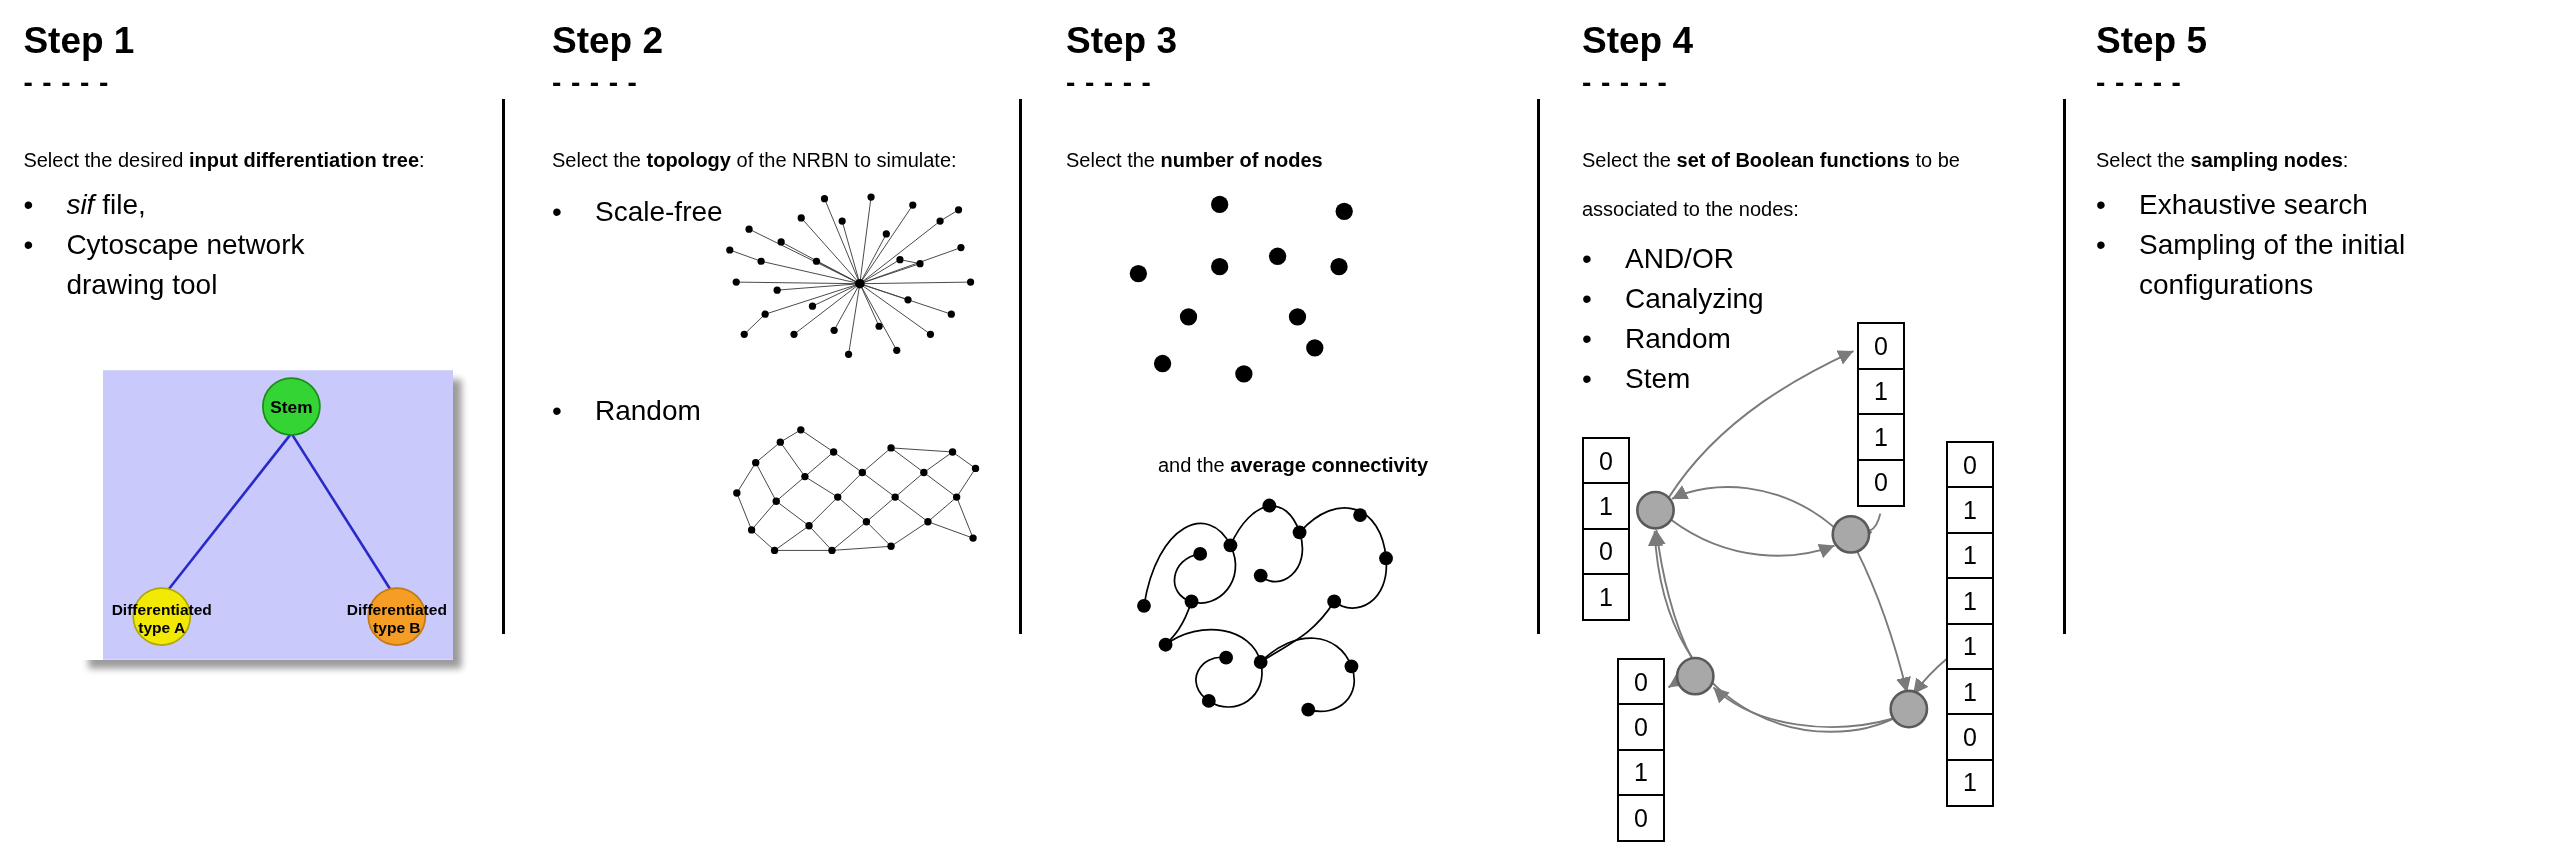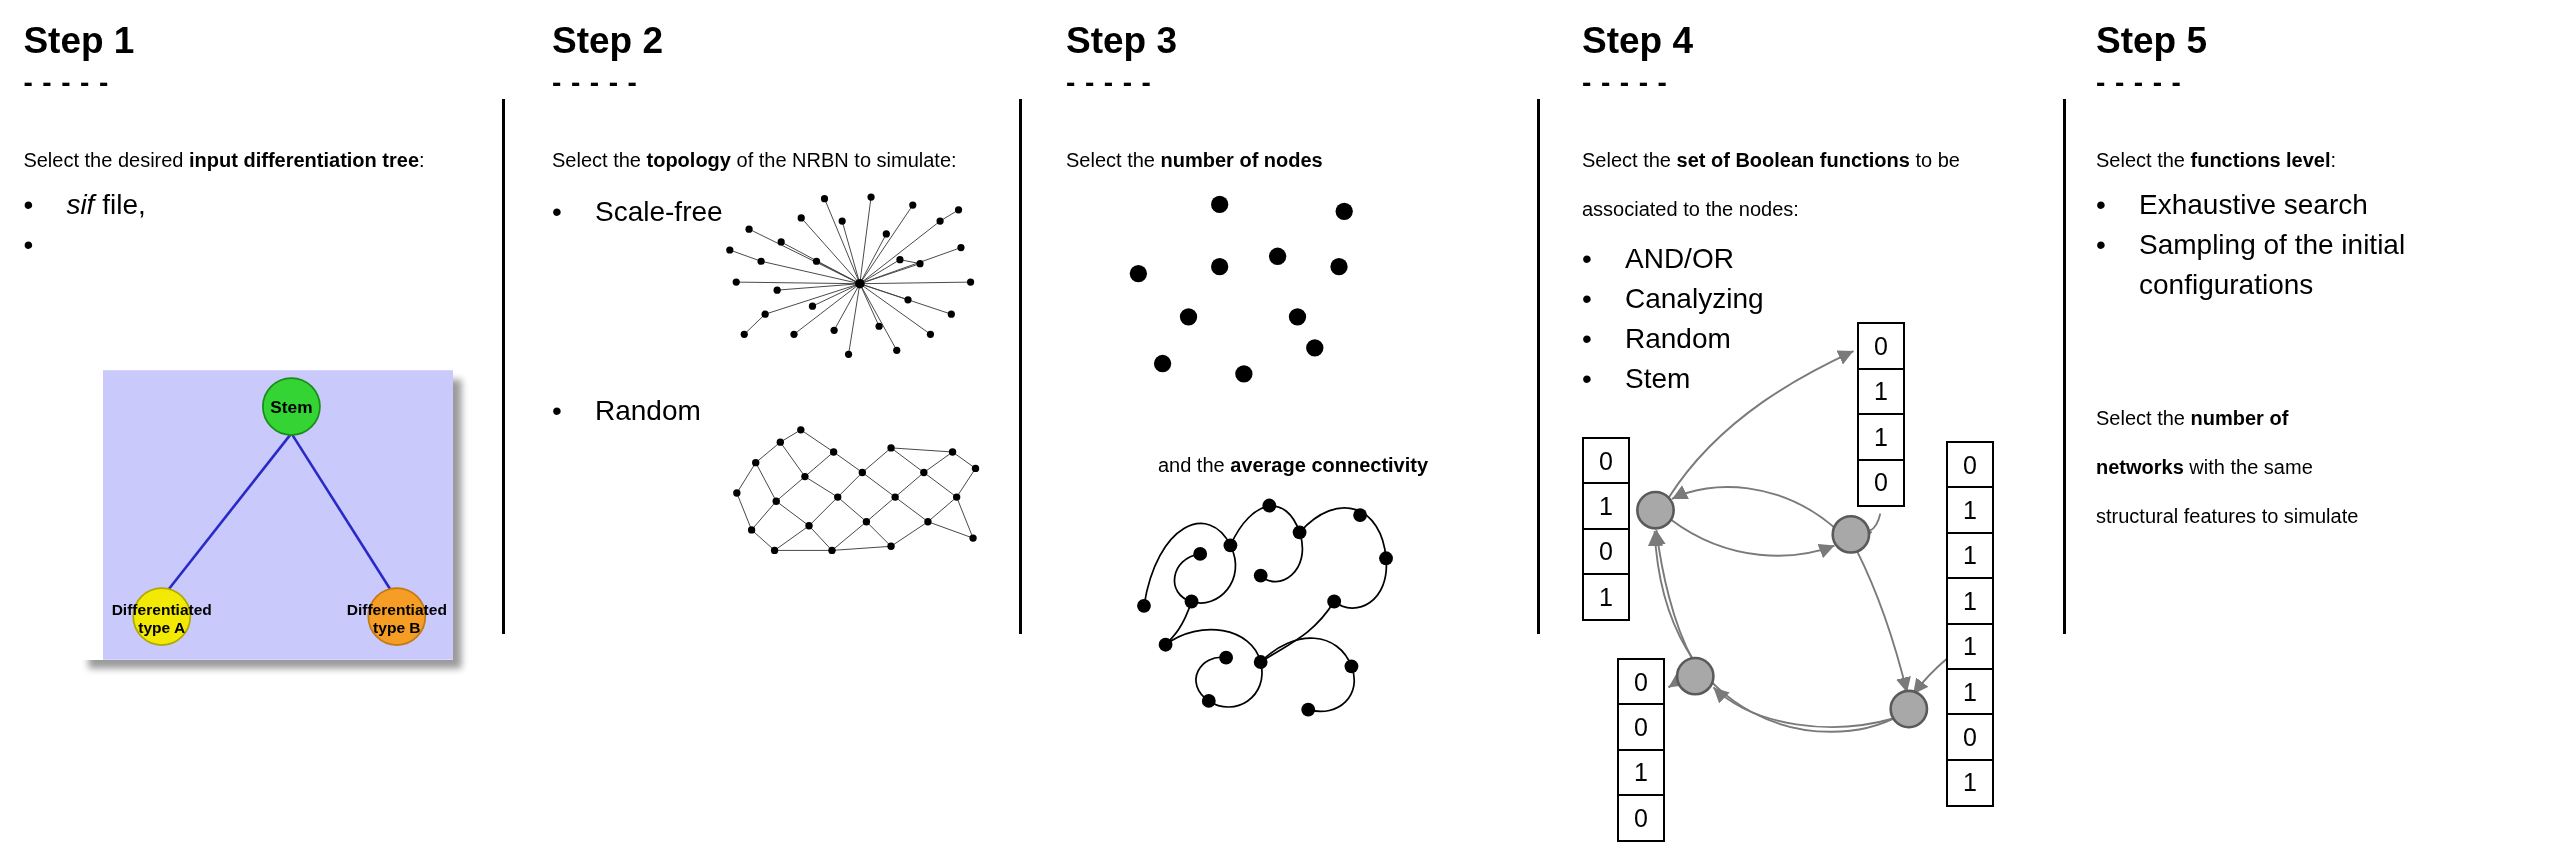--- a/index.html
+++ b/index.html
@@ -64,20 +64,21 @@
 <div class="col" id="col1">
   <h2 class="step-title">Step 1</h2>
   <div class="dashes">- - - - -</div>
   <p class="para"><span>Select the desired </span><b>input differentiation tree</b><span>:</span></p>
   <div class="bullet-row">
     <span class="b">•</span>
     <span class="btext"><i>sif</i><span> file,</span></span>
   </div>
   <div class="bullet-row">
     <span class="b">•</span>
+    <span class="btext">Cytoscape network drawing tool</span>
   </div>
 </div>
 
 <div class="illu" id="tree-figure">
   <svg width="350" height="290" viewBox="0 0 405 335">
     <rect x="0" y="0" width="405" height="335" fill="#c9c9fb"></rect>
     <g stroke-width="3" stroke="#2929c8">
       <line x1="218" y1="73" x2="74" y2="256"></line>
       <line x1="218" y1="73" x2="334" y2="256"></line>
     </g>
@@ -315,24 +316,23 @@
     <div class="tcell">1</div>
     <div class="tcell">1</div>
     <div class="tcell">0</div>
     <div class="tcell">1</div>
   </div>
 </div>
 
 <div class="col" id="col5">
   <h2 class="step-title">Step 5</h2>
   <div class="dashes">- - - - -</div>
-  <p class="para"><span>Select the </span><b>functions level</b><span>:</span></p>
+  <p class="para"><span>Select the </span><b>sampling nodes</b><span>:</span></p>
   <div class="bullet-row">
     <span class="b">•</span>
     <span class="btext">Exhaustive search</span>
   </div>
   <div class="bullet-row">
     <span class="b">•</span>
     <span class="btext">Sampling of the initial configurations</span>
   </div>
-  <p class="para p2"><span>Select the </span><b>number of</b><br><b>networks</b><span> with the same</span><br><span>structural features to simulate</span></p>
 </div>
 
 
 </body></html>

